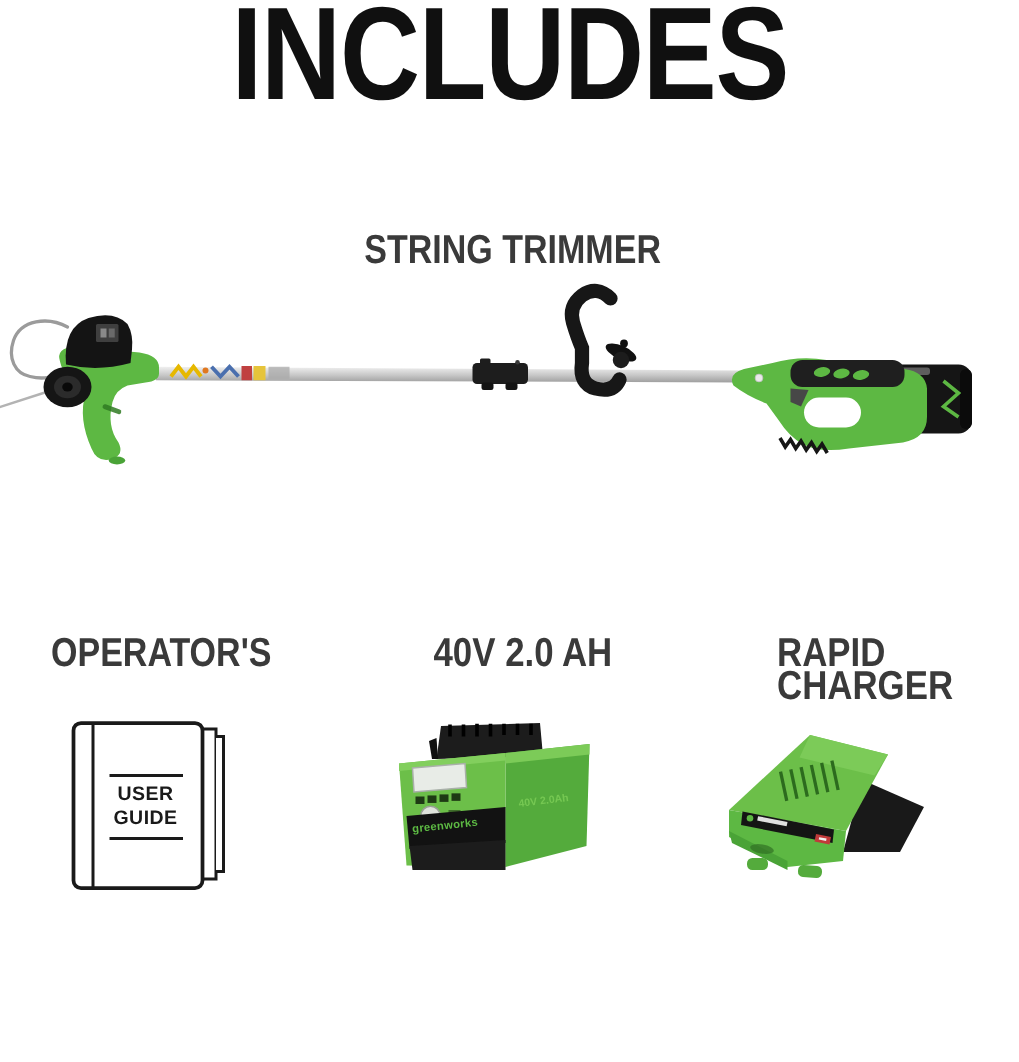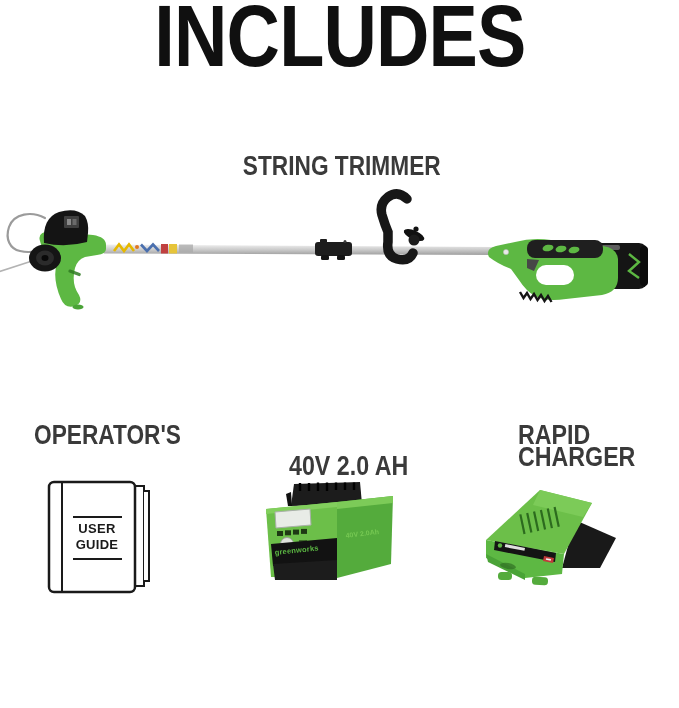--- a/index.html
+++ b/index.html
@@ -17,21 +17,21 @@
   .cx-l{display:inline-block;transform:scaleX(0.86);transform-origin:0 50%;}
   .st-label{
     left:4px;right:0;top:153px;text-align:center;
     font-size:27px;font-weight:bold;color:#3a3a3a;line-height:26px;white-space:nowrap;
   }
   .item-label{
     top:424px;font-size:27px;font-weight:bold;color:#3a3a3a;line-height:22px;white-space:nowrap;
   }
   .item-label .ln{height:22px;}
   .col1{left:20px;width:170px;}
-  .col2{left:289px;text-align:left;margin-top:31px;}
+  .col2{left:289px;text-align:left;}
   .col3{left:518px;text-align:left;}
   svg{display:block;}
   .svgtext{font-family:"Liberation Sans", sans-serif;}
 </style>
 </head>
 <body>
 
 <div class="abs title">
   <span class="cx-c">INCLUDES</span>
 </div>

